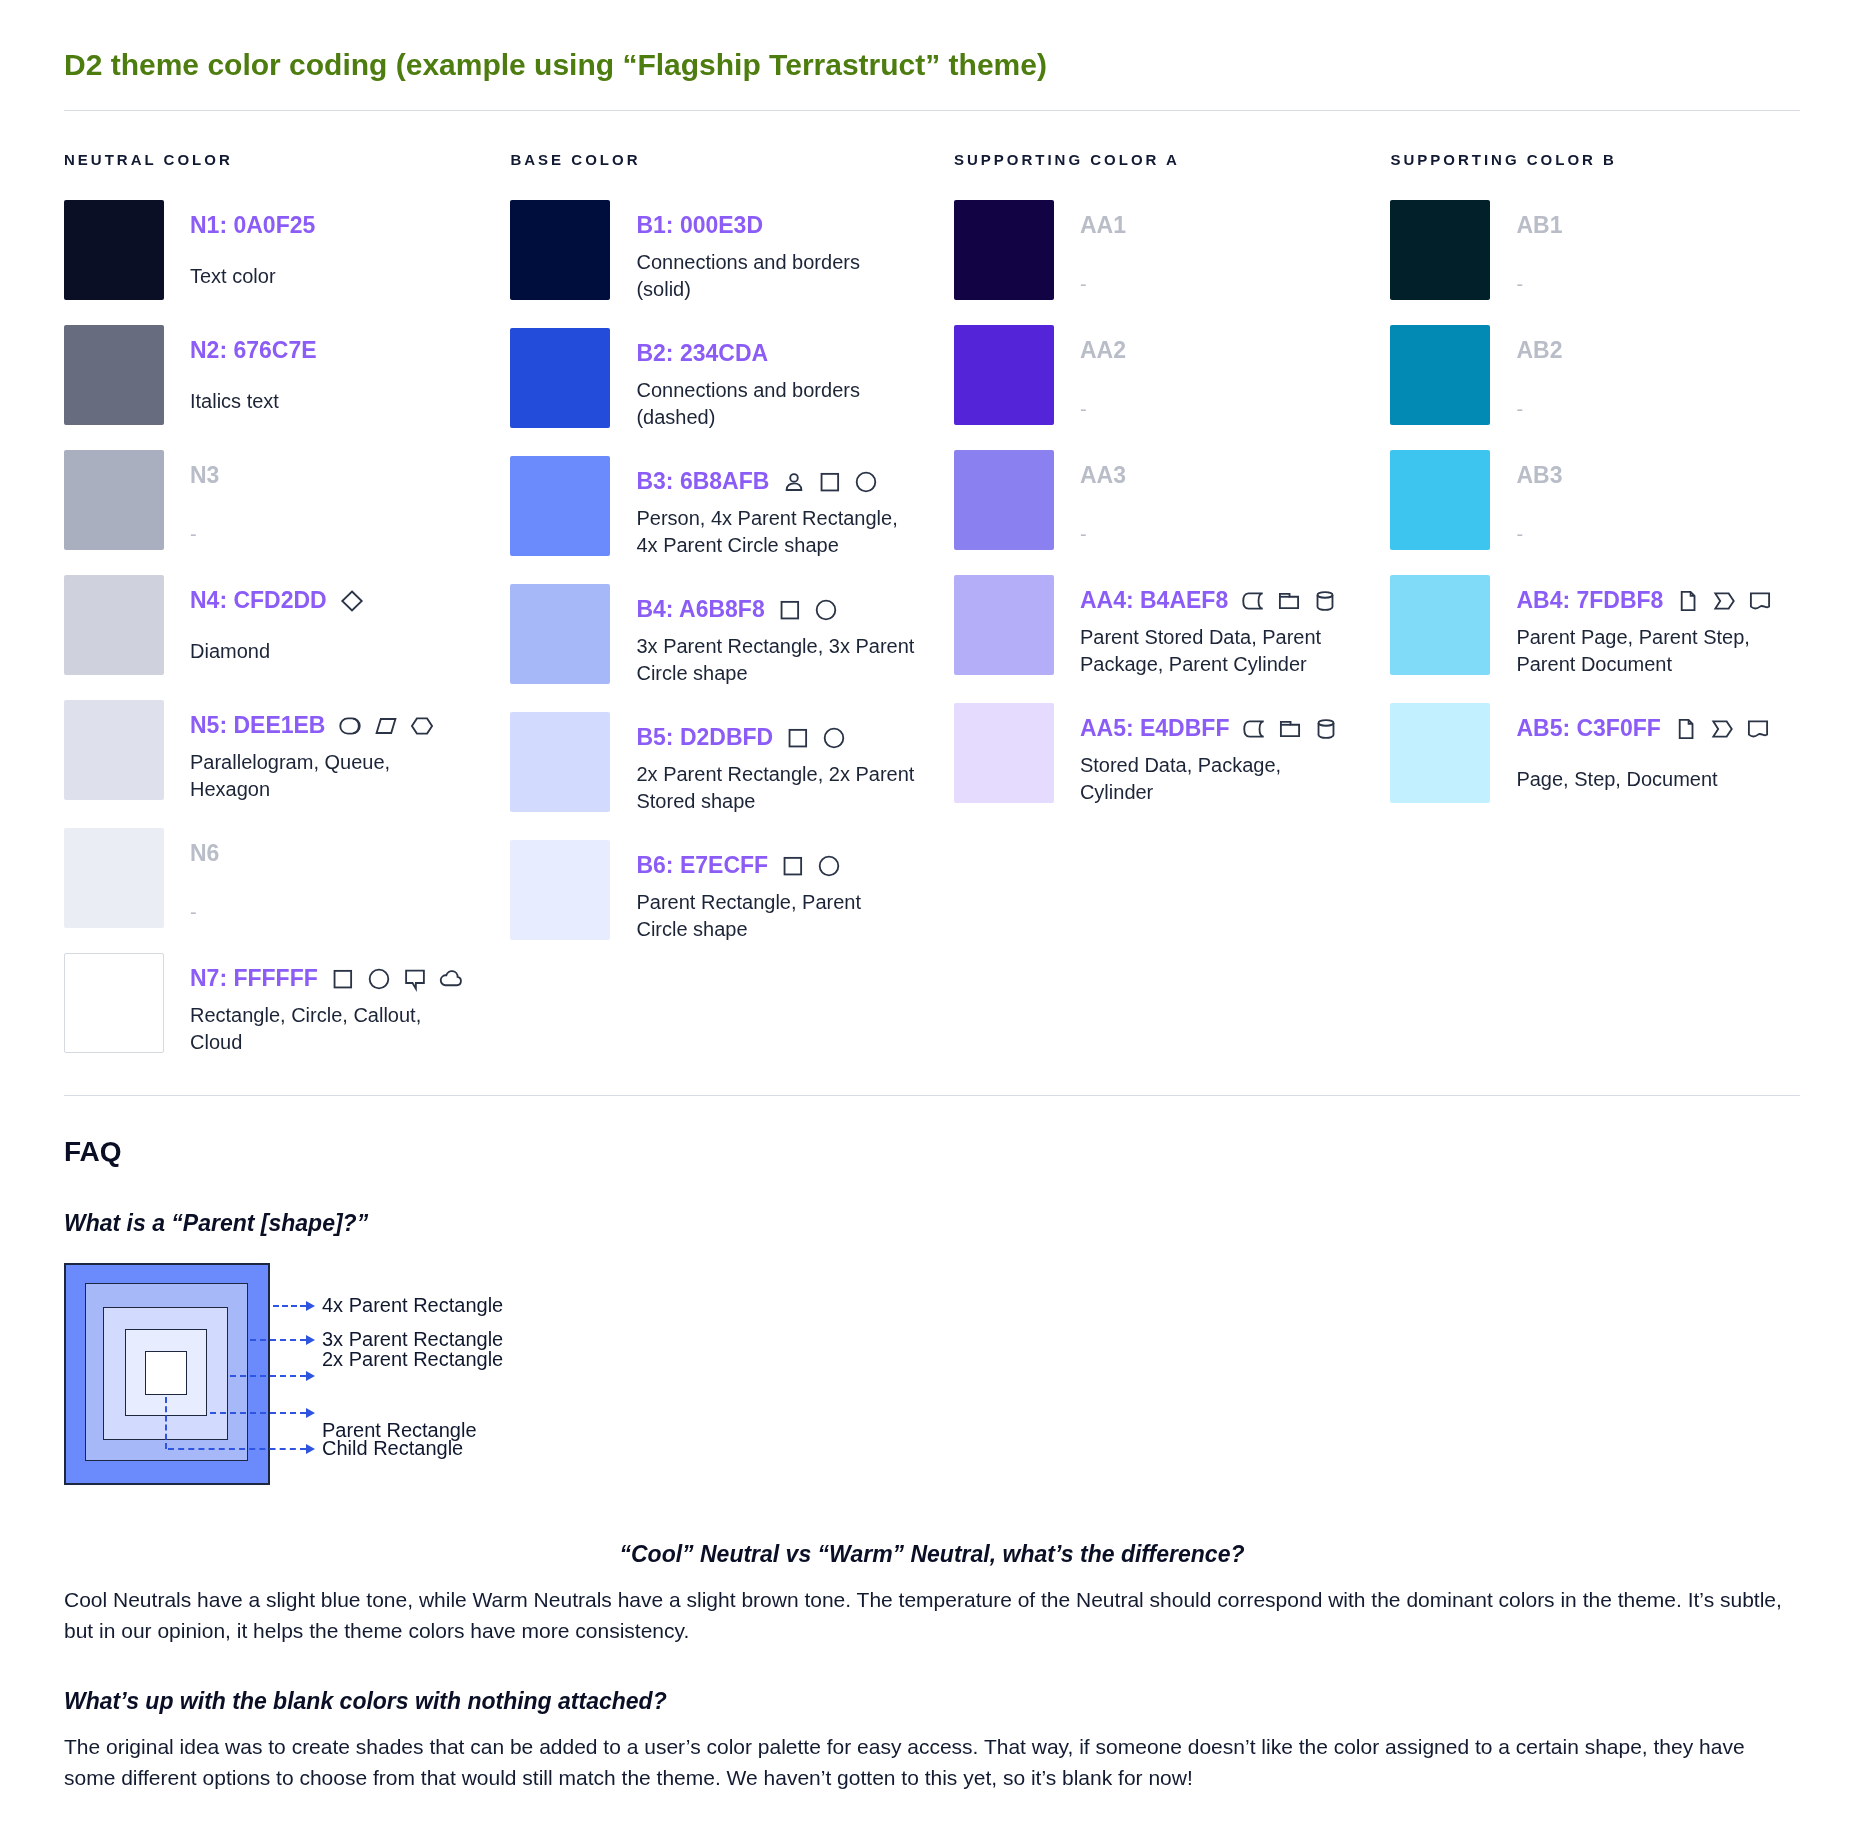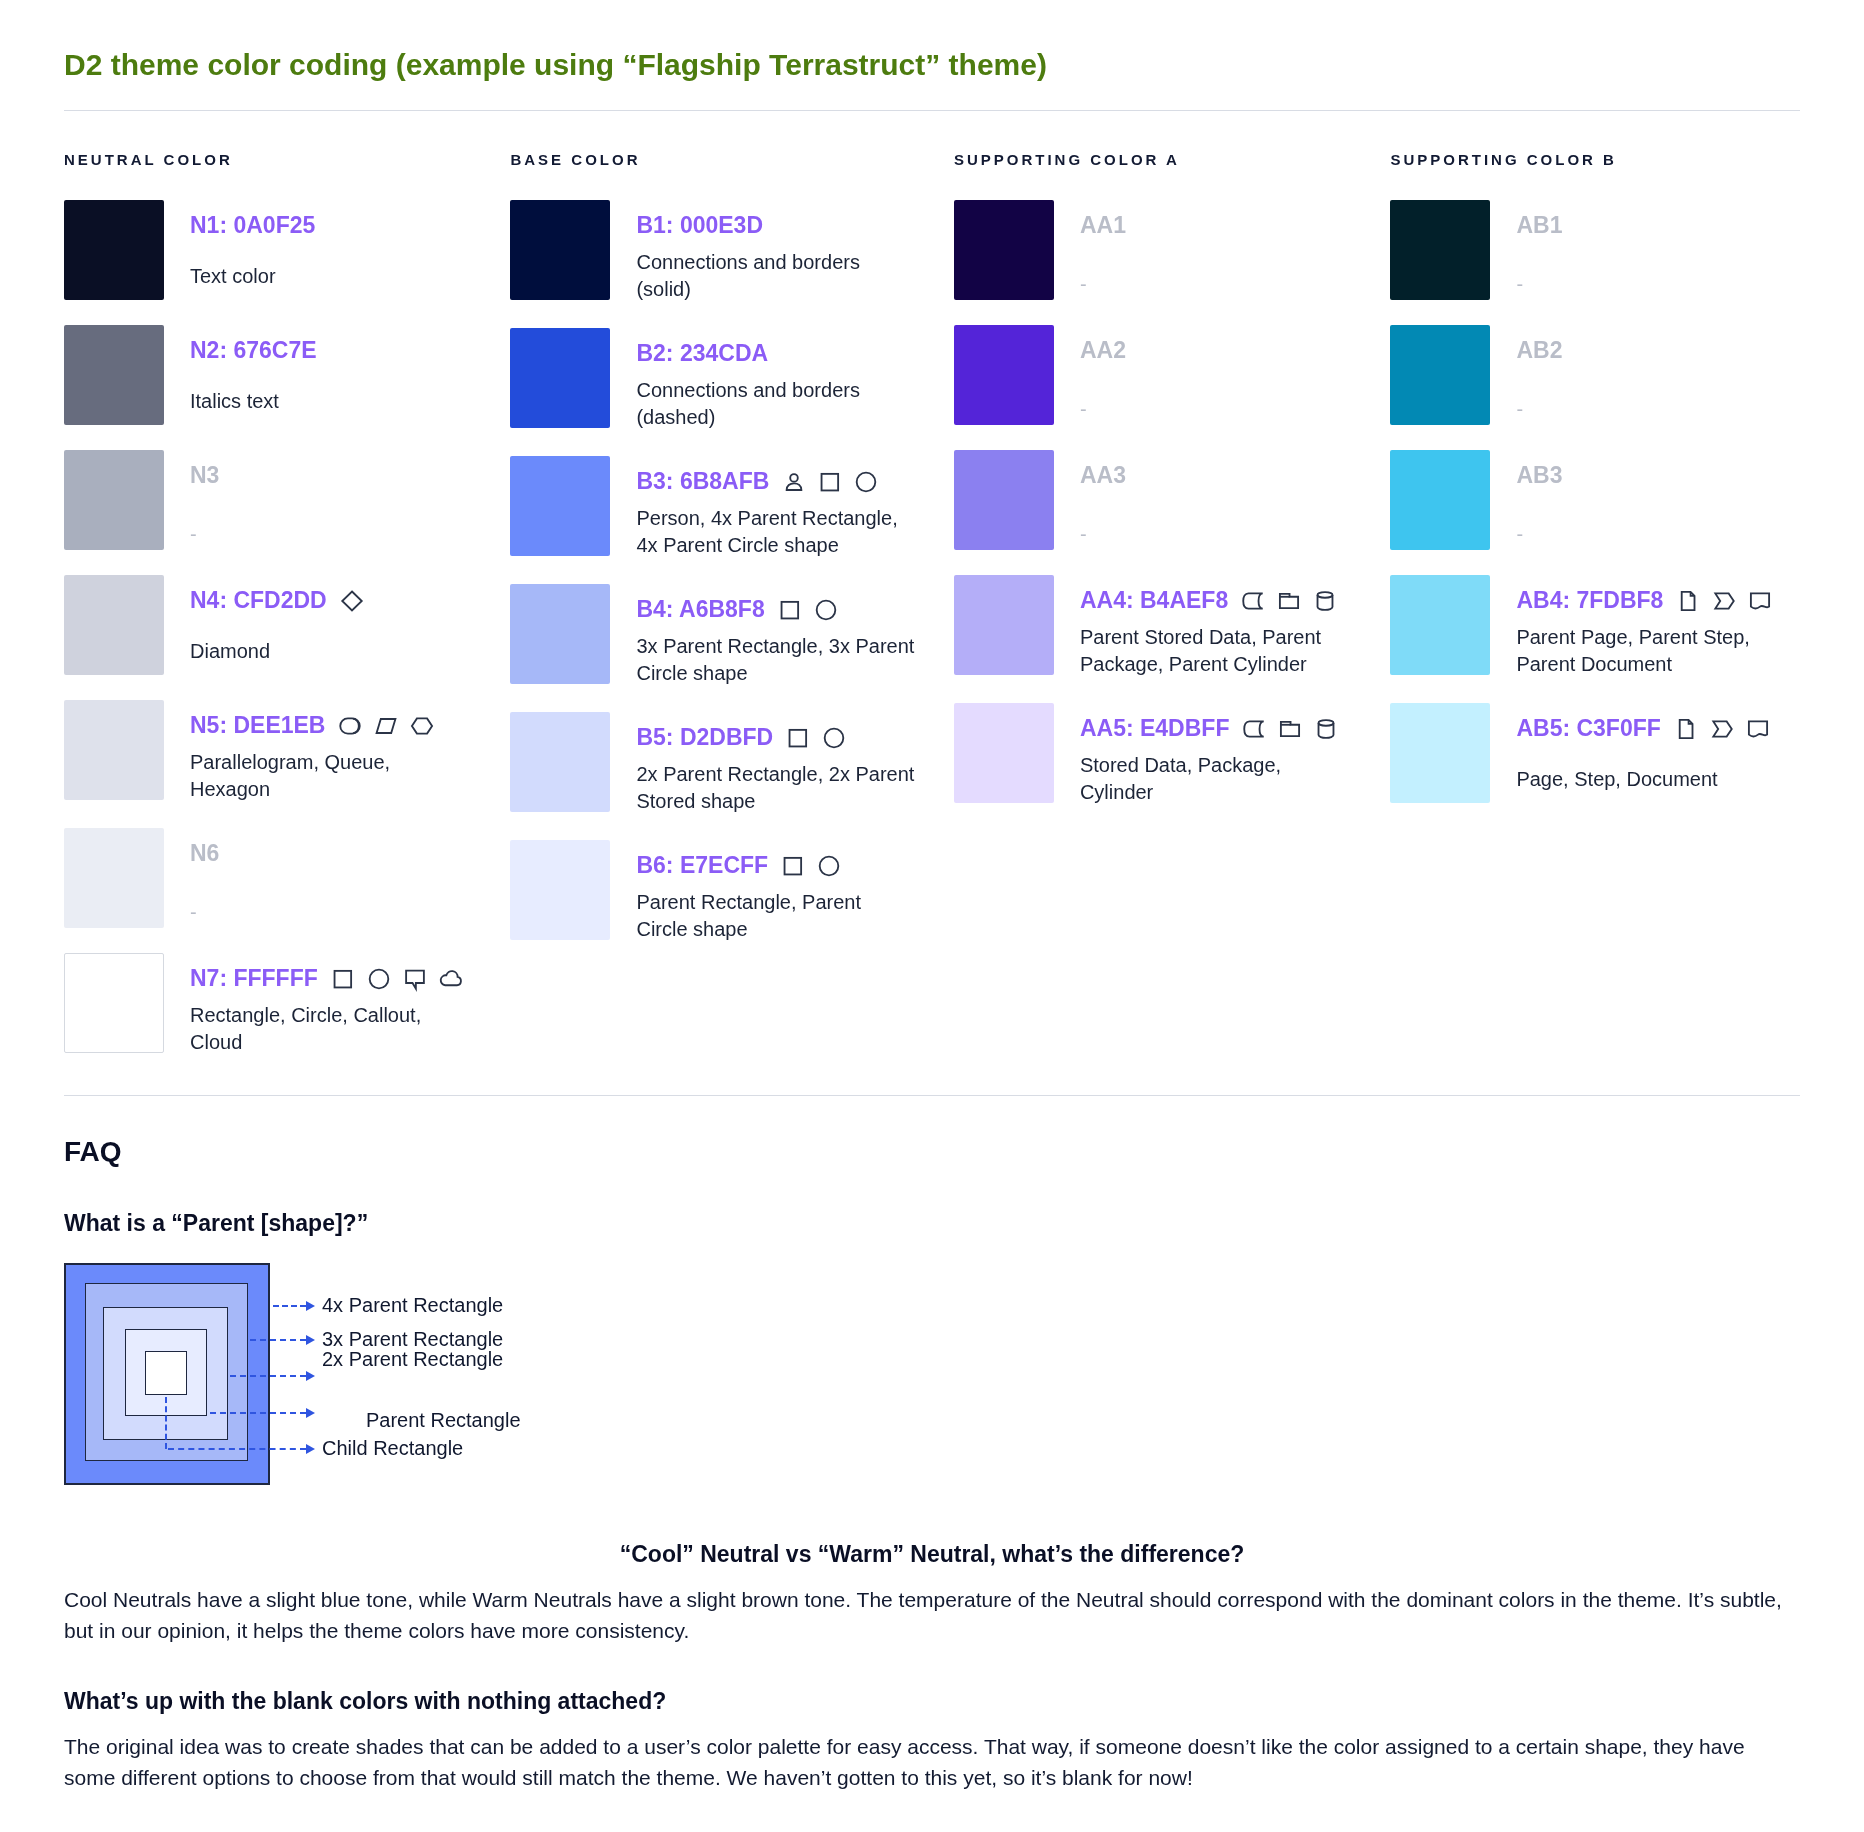--- a/index.html
+++ b/index.html
@@ -20,21 +20,21 @@
   .row-info{margin-left:26px;padding-top:12px;}
   .code-line{display:flex;align-items:center;gap:12px;}
   .code{font-size:23px;font-weight:700;color:#8b5cf6;white-space:nowrap;}
   .muted .code{color:#b9bdc8;}
   .desc{font-size:20px;line-height:27px;color:#1c2437;margin-top:10px;max-width:280px;}
   .spaced .desc{margin-top:24px;}
   .muted .desc{color:#b9bdc8;margin-top:32px;}
   .icon{display:inline-flex;}
   .icon svg{width:26px;height:26px;fill:none;stroke:#2b3447;stroke-width:1.7;}
   .faq-heading{font-size:28px;font-weight:700;margin:40px 0 0 0;}
-  .q{font-size:23px;font-weight:700;margin:42px 0 0 0;}
+  .q{font-size:23px;font-weight:700;margin:42px 0 0 0;font-style:italic;}
   .answer{font-size:21px;line-height:31px;margin:16px 0 0 0;max-width:1732px;color:#131b31;}
   .diagram{position:relative;height:232px;margin-top:26px;}
   .dg-rect{position:absolute;box-sizing:border-box;border:1.8px solid #1e2740;}
   .dg-rect.outer{border-width:2px;}
   .dash-h{position:absolute;border-top:2px dashed var(--arrow);}
   .dash-v{position:absolute;border-left:2px dashed var(--arrow);}
   .arrow-head{position:absolute;width:0;height:0;border-top:5px solid transparent;border-bottom:5px solid transparent;border-left:9px solid var(--arrow);}
   .dg-label{position:absolute;font-size:20px;line-height:27px;color:#10182f;white-space:nowrap;}
 </style>
 </head>
@@ -499,21 +499,21 @@
       <div class="arrow-head" style="left: 242px; top: 38px; z-index: 6;"></div>
       <div class="dg-label" style="left: 258px; top: 29px;">4x Parent Rectangle</div>
       <div class="dash-h" style="left: 186px; top: 76px; width: 56px; z-index: 6;"></div>
       <div class="arrow-head" style="left: 242px; top: 72px; z-index: 6;"></div>
       <div class="dg-label" style="left: 258px; top: 63px;">3x Parent Rectangle</div>
       <div class="dash-h" style="left: 166px; top: 112px; width: 76px; z-index: 6;"></div>
       <div class="arrow-head" style="left: 242px; top: 108px; z-index: 6;"></div>
       <div class="dg-label" style="left: 258px; top: 83px;">2x Parent Rectangle</div>
       <div class="dash-h" style="left: 146px; top: 149px; width: 96px; z-index: 6;"></div>
       <div class="arrow-head" style="left: 242px; top: 145px; z-index: 6;"></div>
-      <div class="dg-label" style="left: 258px; top: 144px; margin-left: 44px;">Parent Rectangle</div>
+      <div class="dg-label" style="left: 258px; top: 154px;">Parent Rectangle</div>
       <div class="dash-h" style="left: 104px; top: 185px; width: 138px; z-index: 6;"></div>
       <div class="arrow-head" style="left: 242px; top: 181px; z-index: 6;"></div>
       <div class="dg-label" style="left: 258px; top: 172px;">Child Rectangle</div>
     </div>
 
   <h3 class="q" style="margin-top:46px;text-align:center;">“Cool” Neutral vs “Warm” Neutral, what’s the difference?</h3>
   <p class="answer">Cool Neutrals have a slight blue tone, while Warm Neutrals have a slight brown tone. The temperature of the Neutral should correspond with the dominant colors in the theme. It’s subtle, but in our opinion, it helps the theme colors have more consistency.</p>
 
   <h3 class="q">What’s up with the blank colors with nothing attached?</h3>
   <p class="answer">The original idea was to create shades that can be added to a user’s color palette for easy access. That way, if someone doesn’t like the color assigned to a certain shape, they have some different options to choose from that would still match the theme. We haven’t gotten to this yet, so it’s blank for now!</p>

